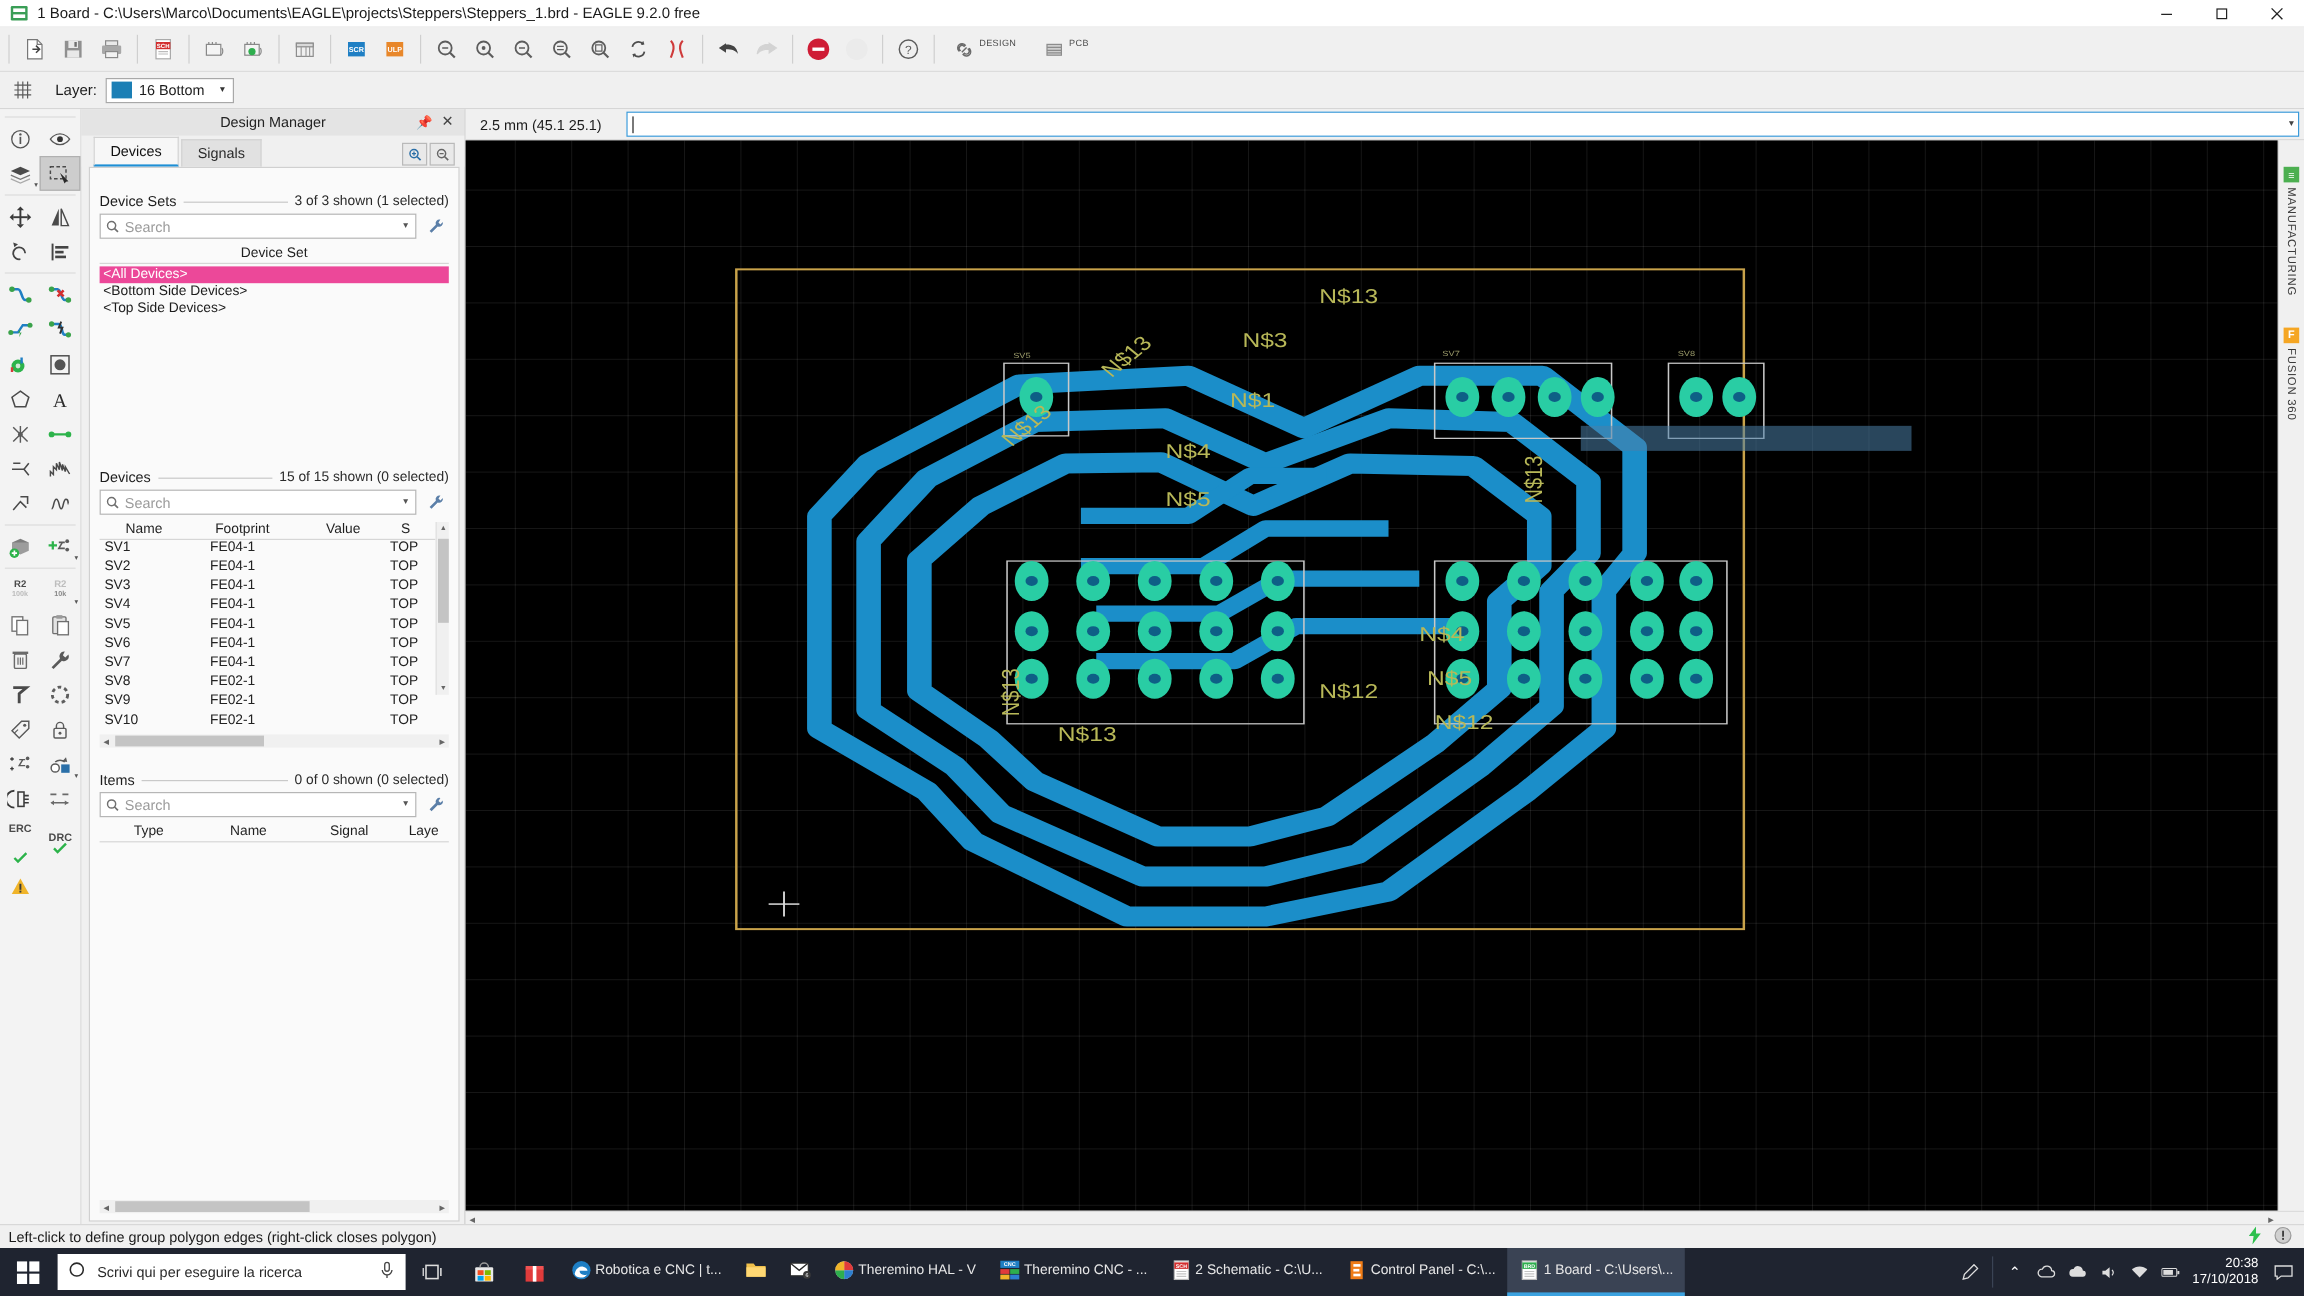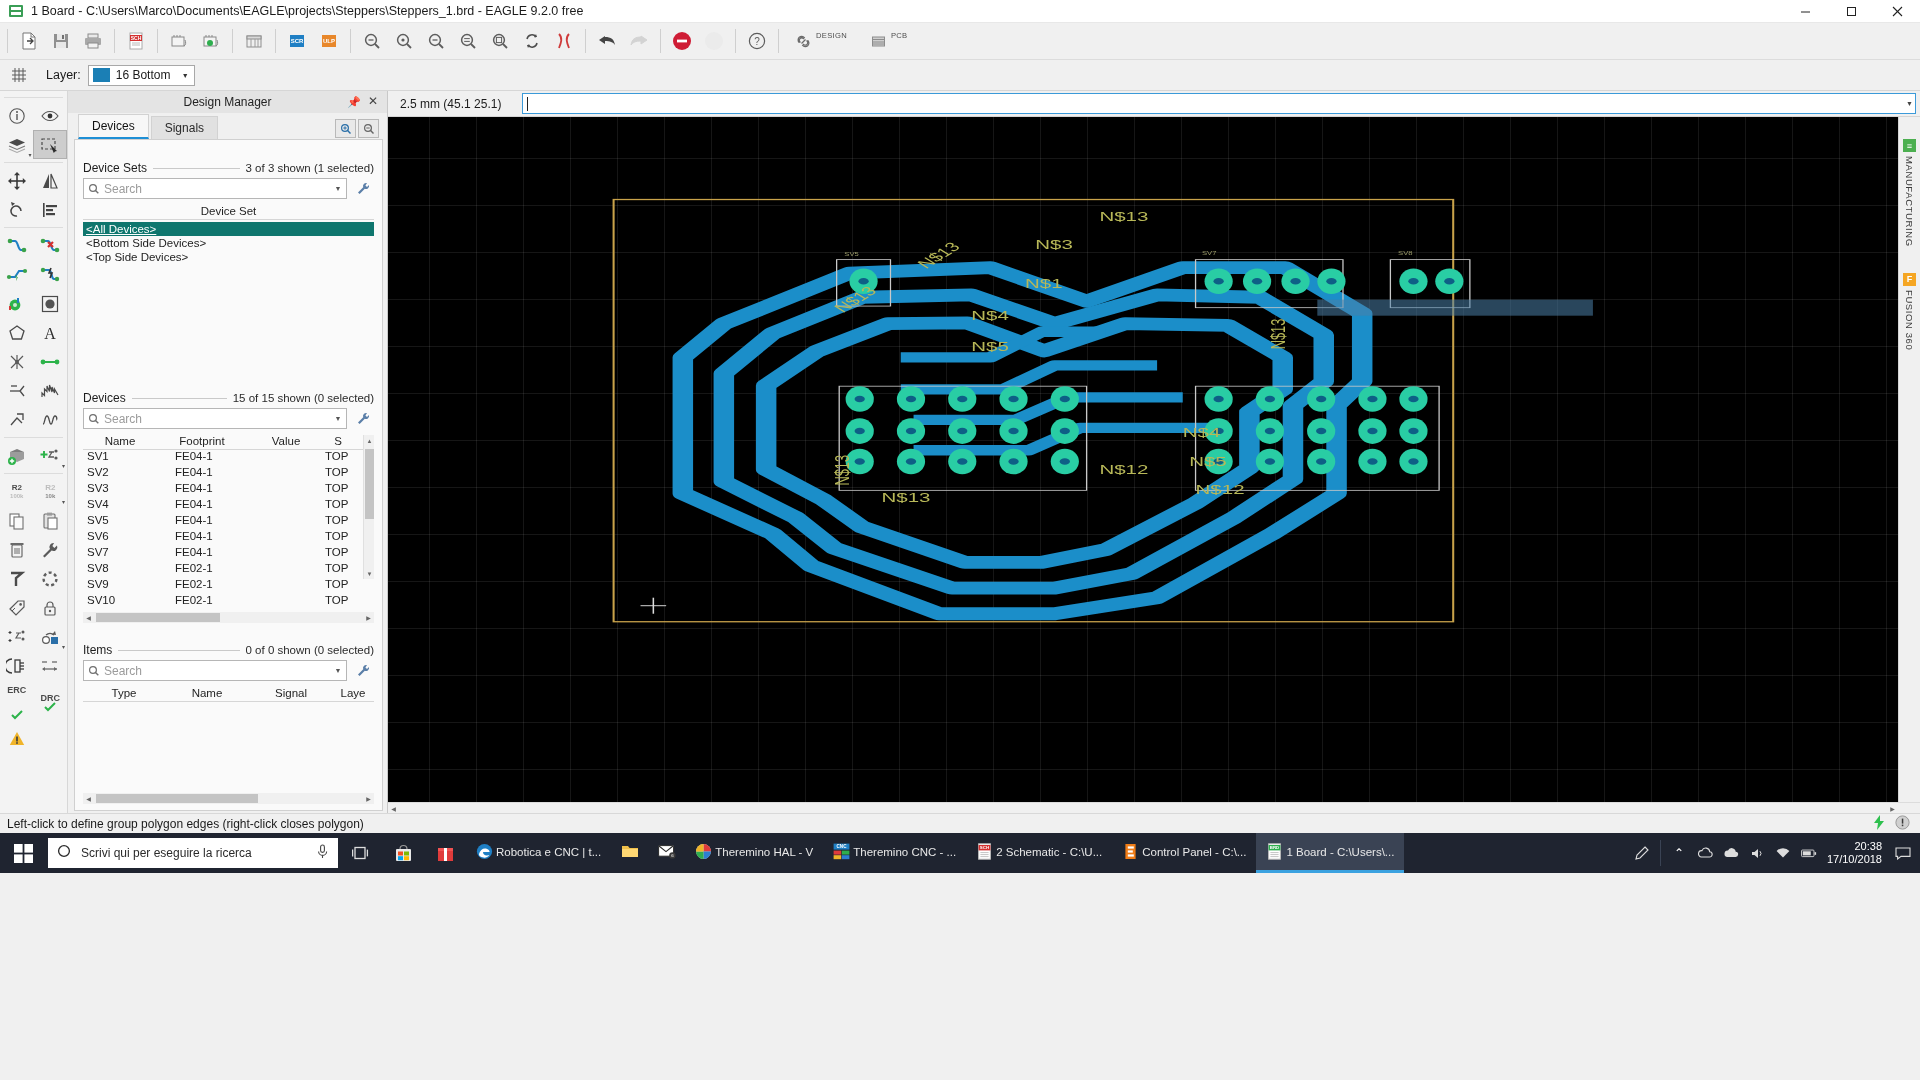--- a/index.html
+++ b/index.html
@@ -4,21 +4,21 @@
 <style>
   * { box-sizing: border-box; margin:0; padding:0; }
   html,body { width:1920px; height:1080px; overflow:hidden; }
   body {
     font-family: "Liberation Sans", sans-serif;
     font-size: 12px;
     background:#f0f0f0;
     color:#1a1a1a;
     -webkit-font-smoothing: antialiased;
   }
-  .app { width:1920px; height:873px; display:flex; flex-direction:column; position:relative; }
+  .app { width:1920px; height:1080px; display:flex; flex-direction:column; position:relative; }
 
   
   .titlebar {
     height:23px; background:#ffffff; display:flex; align-items:center;
     border-bottom:1px solid #e8e8e8; flex:0 0 23px;
   }
   .titlebar .tb-icon {
     width:16px;height:16px;margin:0 7px 0 8px; flex:0 0 16px; position:relative;
   }
   .tb-icon .chip {
@@ -138,21 +138,21 @@
   .wrenchbtn { width:22px;height:20px; display:flex;align-items:center;justify-content:center;}
 
   .tbl { margin:6px 8px 0 8px; border:none; flex-shrink:0;}
   .tbl-head { display:flex; border-bottom:1px solid #d6d6d6; padding-bottom:2px;}
   .tbl-head .th { font-size:11.5px; color:#1f1f1f; text-align:center; position:relative;}
   .tbl-row { display:flex; font-size:11.5px; color:#222; height:16px; align-items:flex-start;}
   .tbl-row .td { white-space:nowrap; overflow:hidden; }
 
   .listbox { margin:4px 8px 0 8px; }
   .listrow { font-size:11.5px; padding:1px 3px; color:#1c1c1c; }
-  .listrow.sel { background:#0f766e; color:#fff;text-decoration:underline; }
+  .listrow.sel { background:#ec4899; color:#fff; }
 
   .vscroll {
     width:11px; background:#f0f0f0; border-left:1px solid #e0e0e0; position:relative;
   }
   .vscroll .thumb { position:absolute; left:1px; width:9px; background:#c4c4c4; }
   .vscroll .ar { position:absolute; left:0; width:11px; height:11px; font-size:6px; color:#666;
                  display:flex;align-items:center;justify-content:center;}
   .hscroll { height:11px; background:#f0f0f0; position:relative; margin:2px 8px 4px 8px;}
   .hscroll .thumb { position:absolute; top:1px; height:9px; background:#c4c4c4; }
   .hscroll .ar { position:absolute; top:0; width:11px; height:11px; font-size:6px; color:#666;

